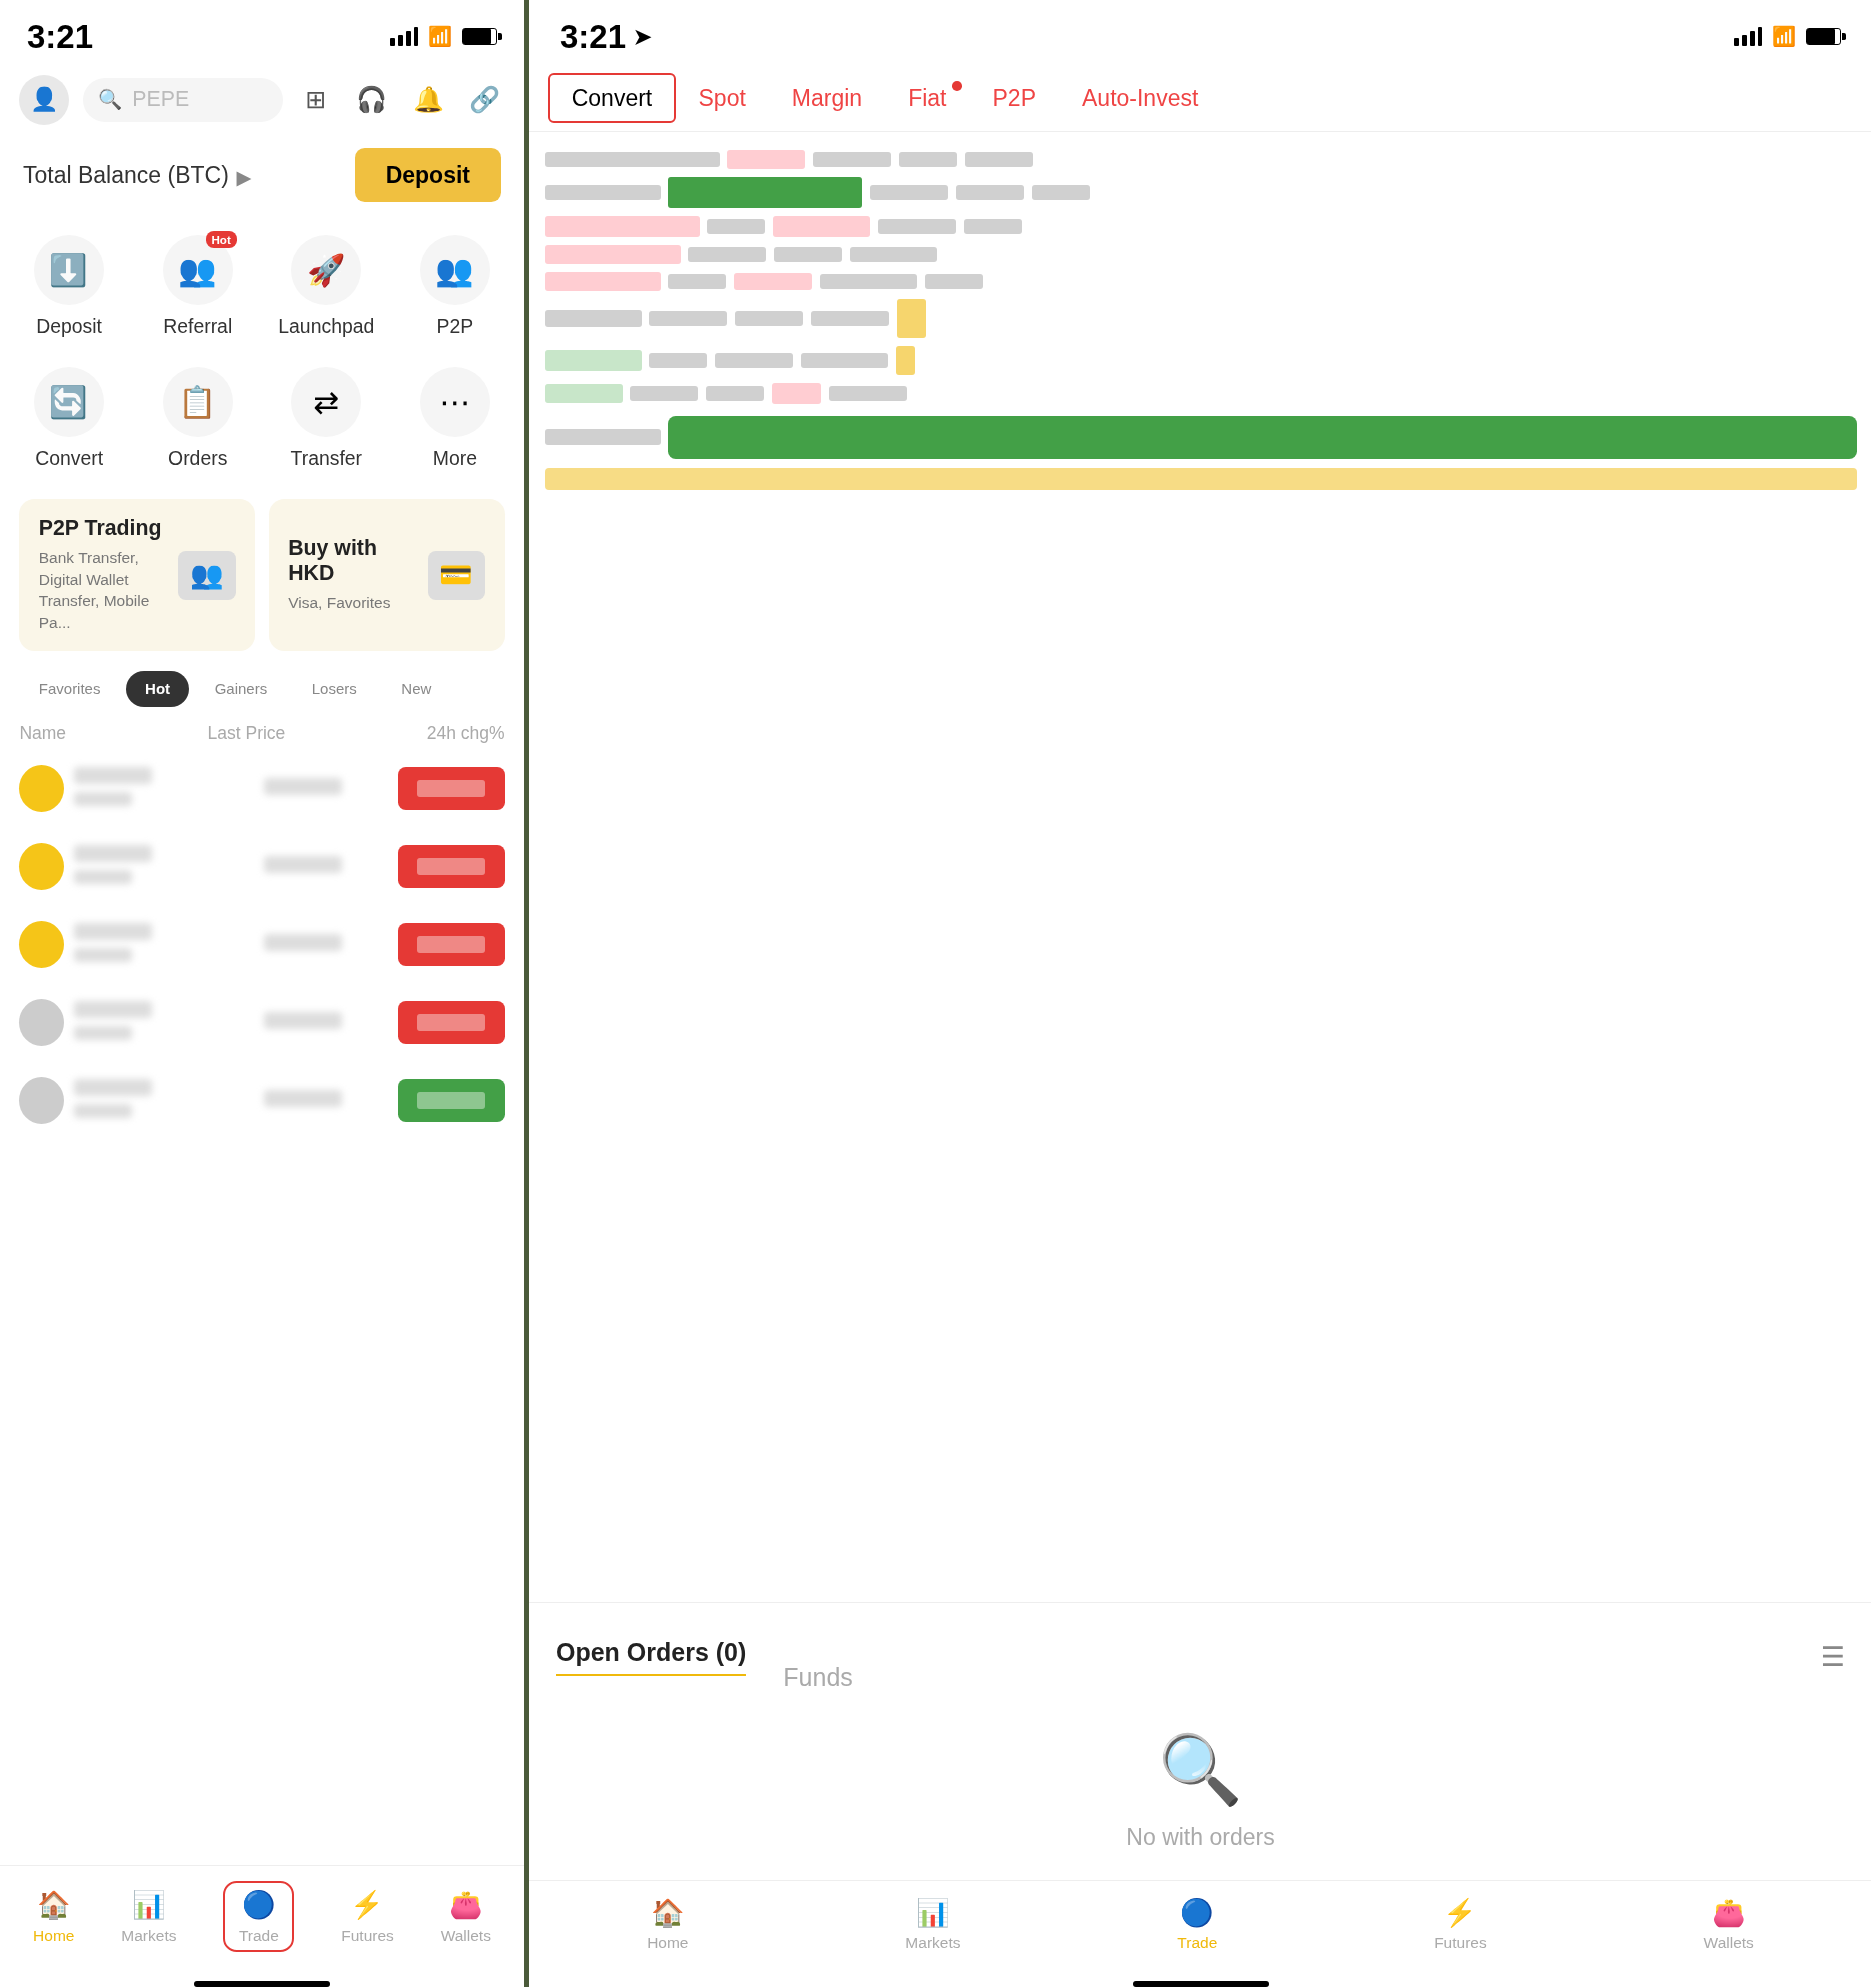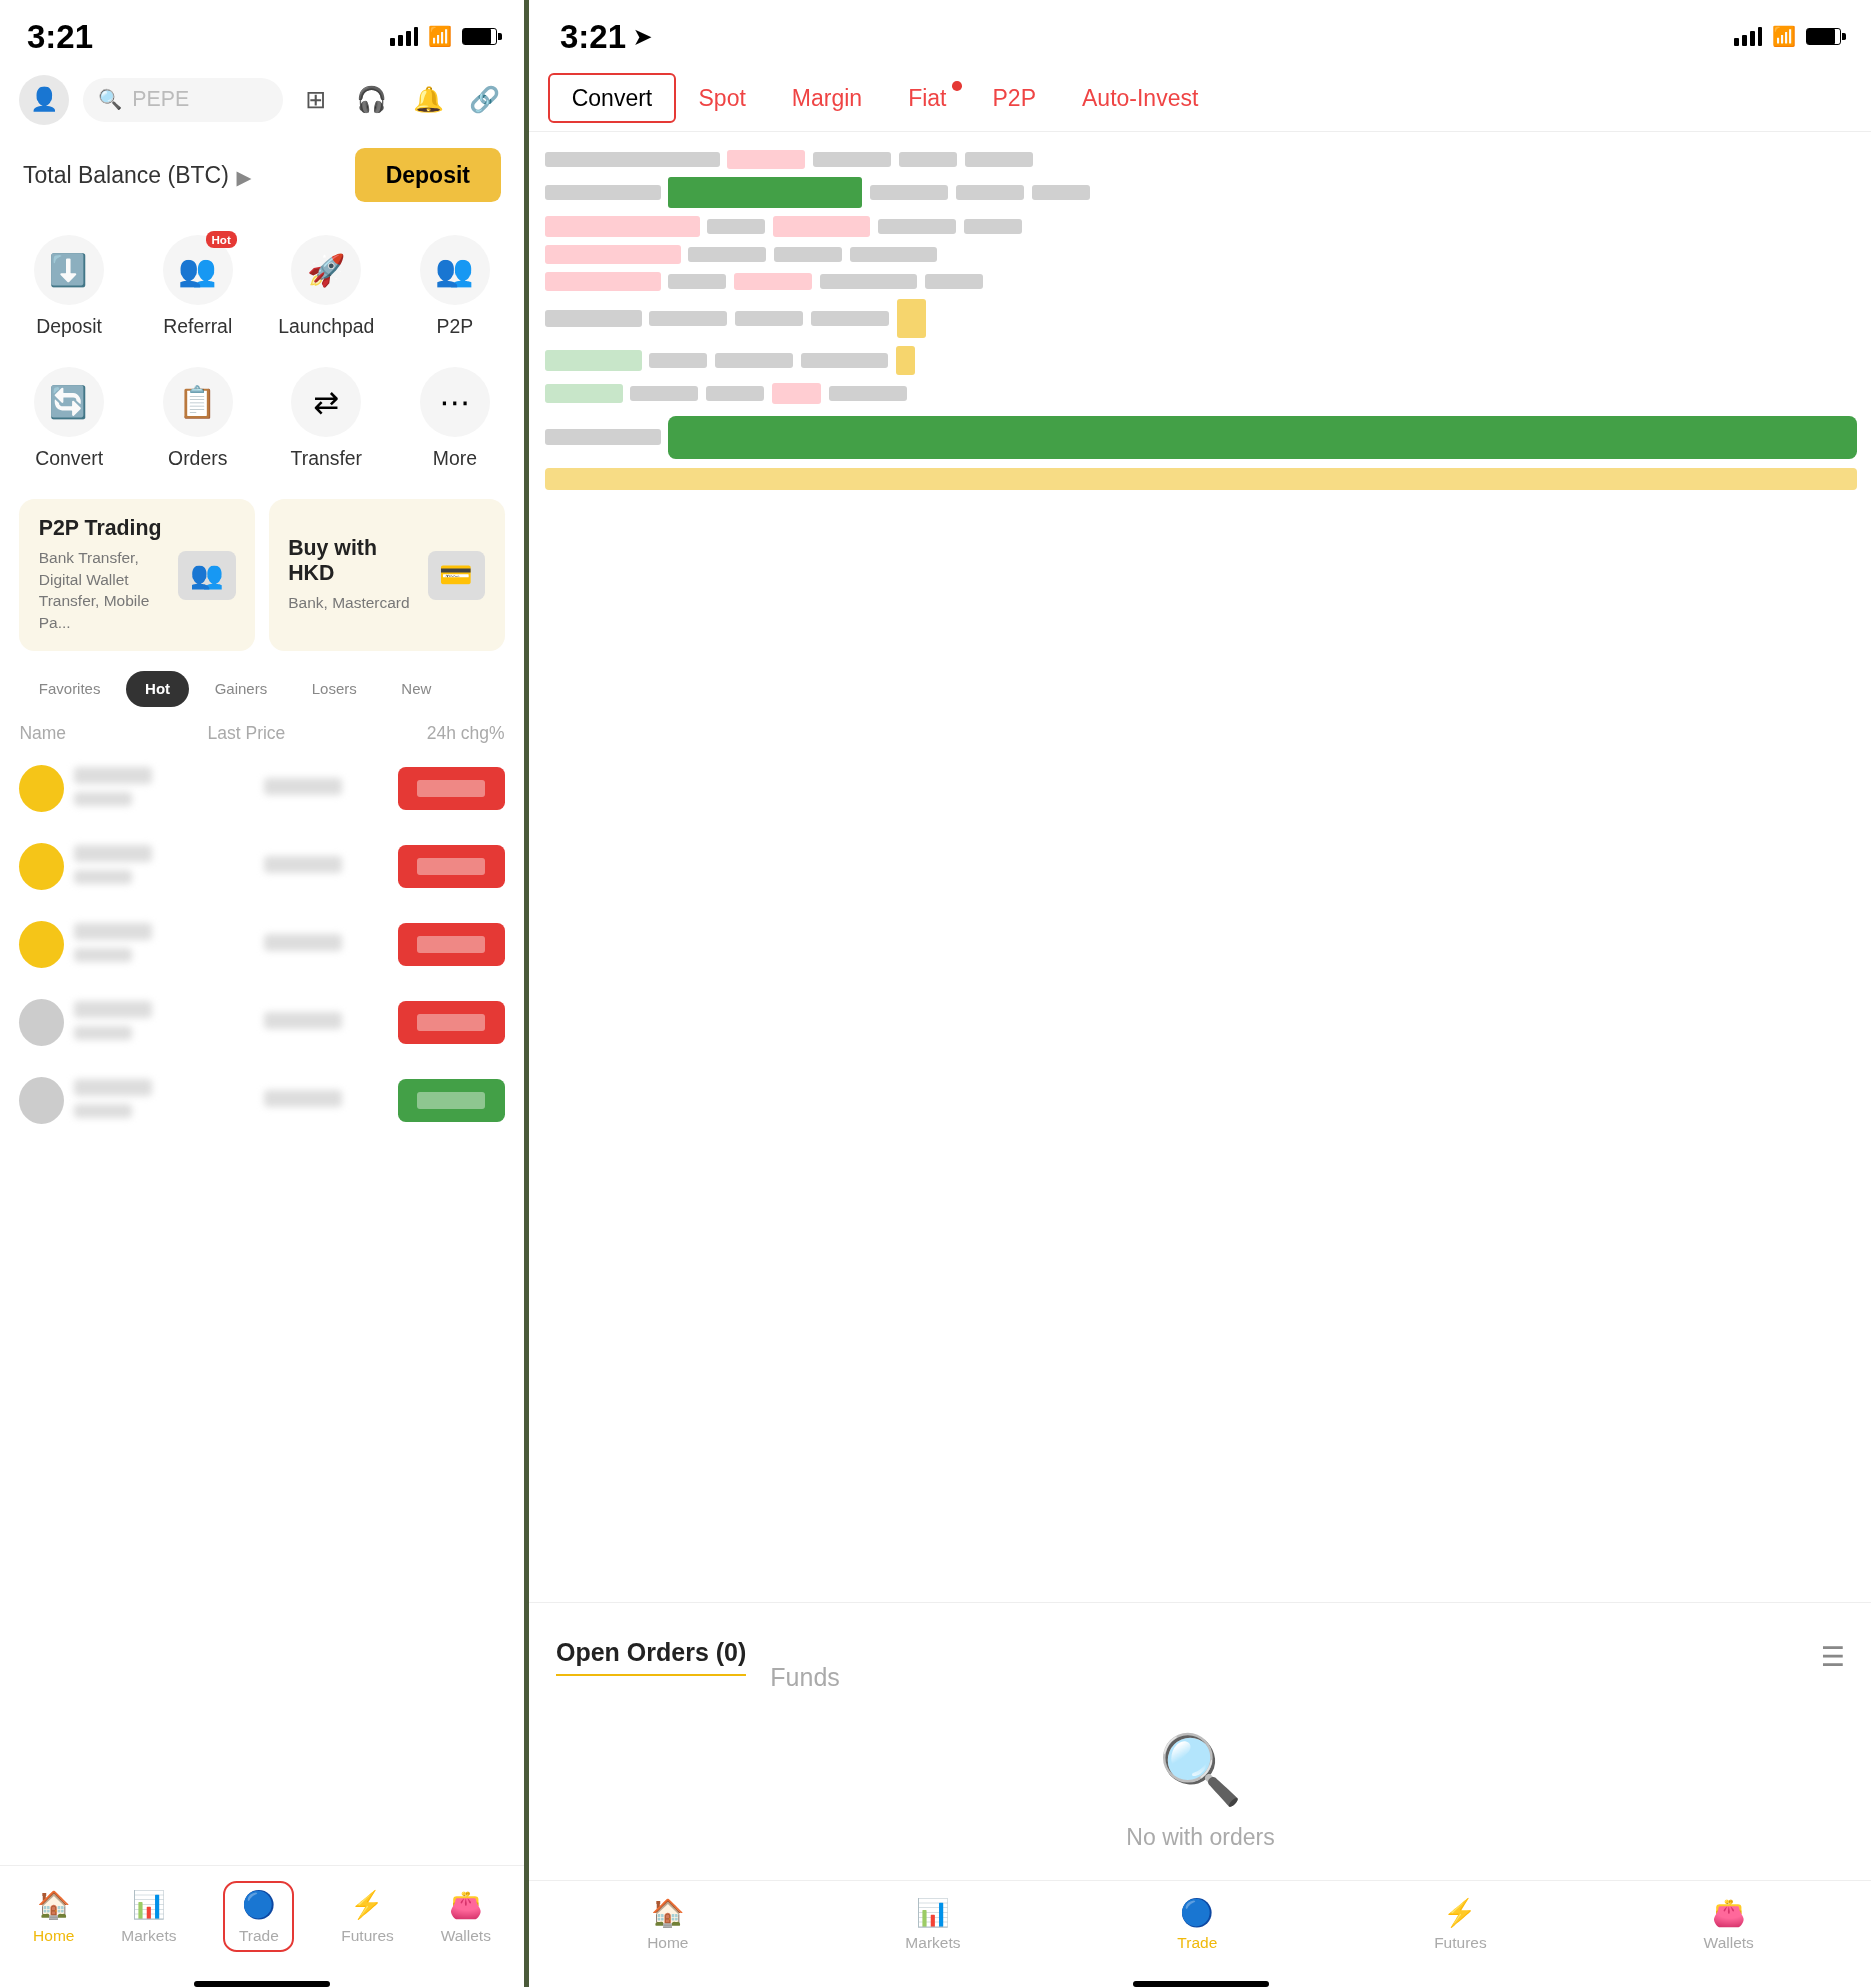--- a/index.html
+++ b/index.html
@@ -427,21 +427,21 @@
       background: #fff;
     }
 
     
     .open-orders-section {
       padding: 19.4px 27px 9.7px;
       border-top: 1px solid #eee;
     }
     .open-orders-tabs {
       display: flex;
-      gap: 24px;
+      gap: 37px;
       align-items: center;
     }
     .orders-tab {
       font-size: 25px;
       font-weight: 600;
       color: #222;
       padding-bottom: 7.8px;
       border-bottom: 2.9px solid #f0b90b;
     }
     .funds-tab {
@@ -635,21 +635,21 @@
     <div class="banner-card">
       <div>
         <div class="banner-title">P2P Trading</div>
         <div class="banner-subtitle">Bank Transfer, Digital Wallet Transfer, Mobile Pa...</div>
       </div>
       <div class="banner-img">👥</div>
     </div>
     <div class="banner-card">
       <div>
         <div class="banner-title">Buy with HKD</div>
-        <div class="banner-subtitle">Bank, Mastercard</div>
+        <div class="banner-subtitle">Visa, Favorites</div>
       </div>
       <div class="banner-img">💳</div>
     </div>
   </div>
 
   <div class="market-tabs">
     <button class="market-tab">Favorites</button>
     <button class="market-tab active">Hot</button>
     <button class="market-tab">Gainers</button>
     <button class="market-tab">Losers</button>

